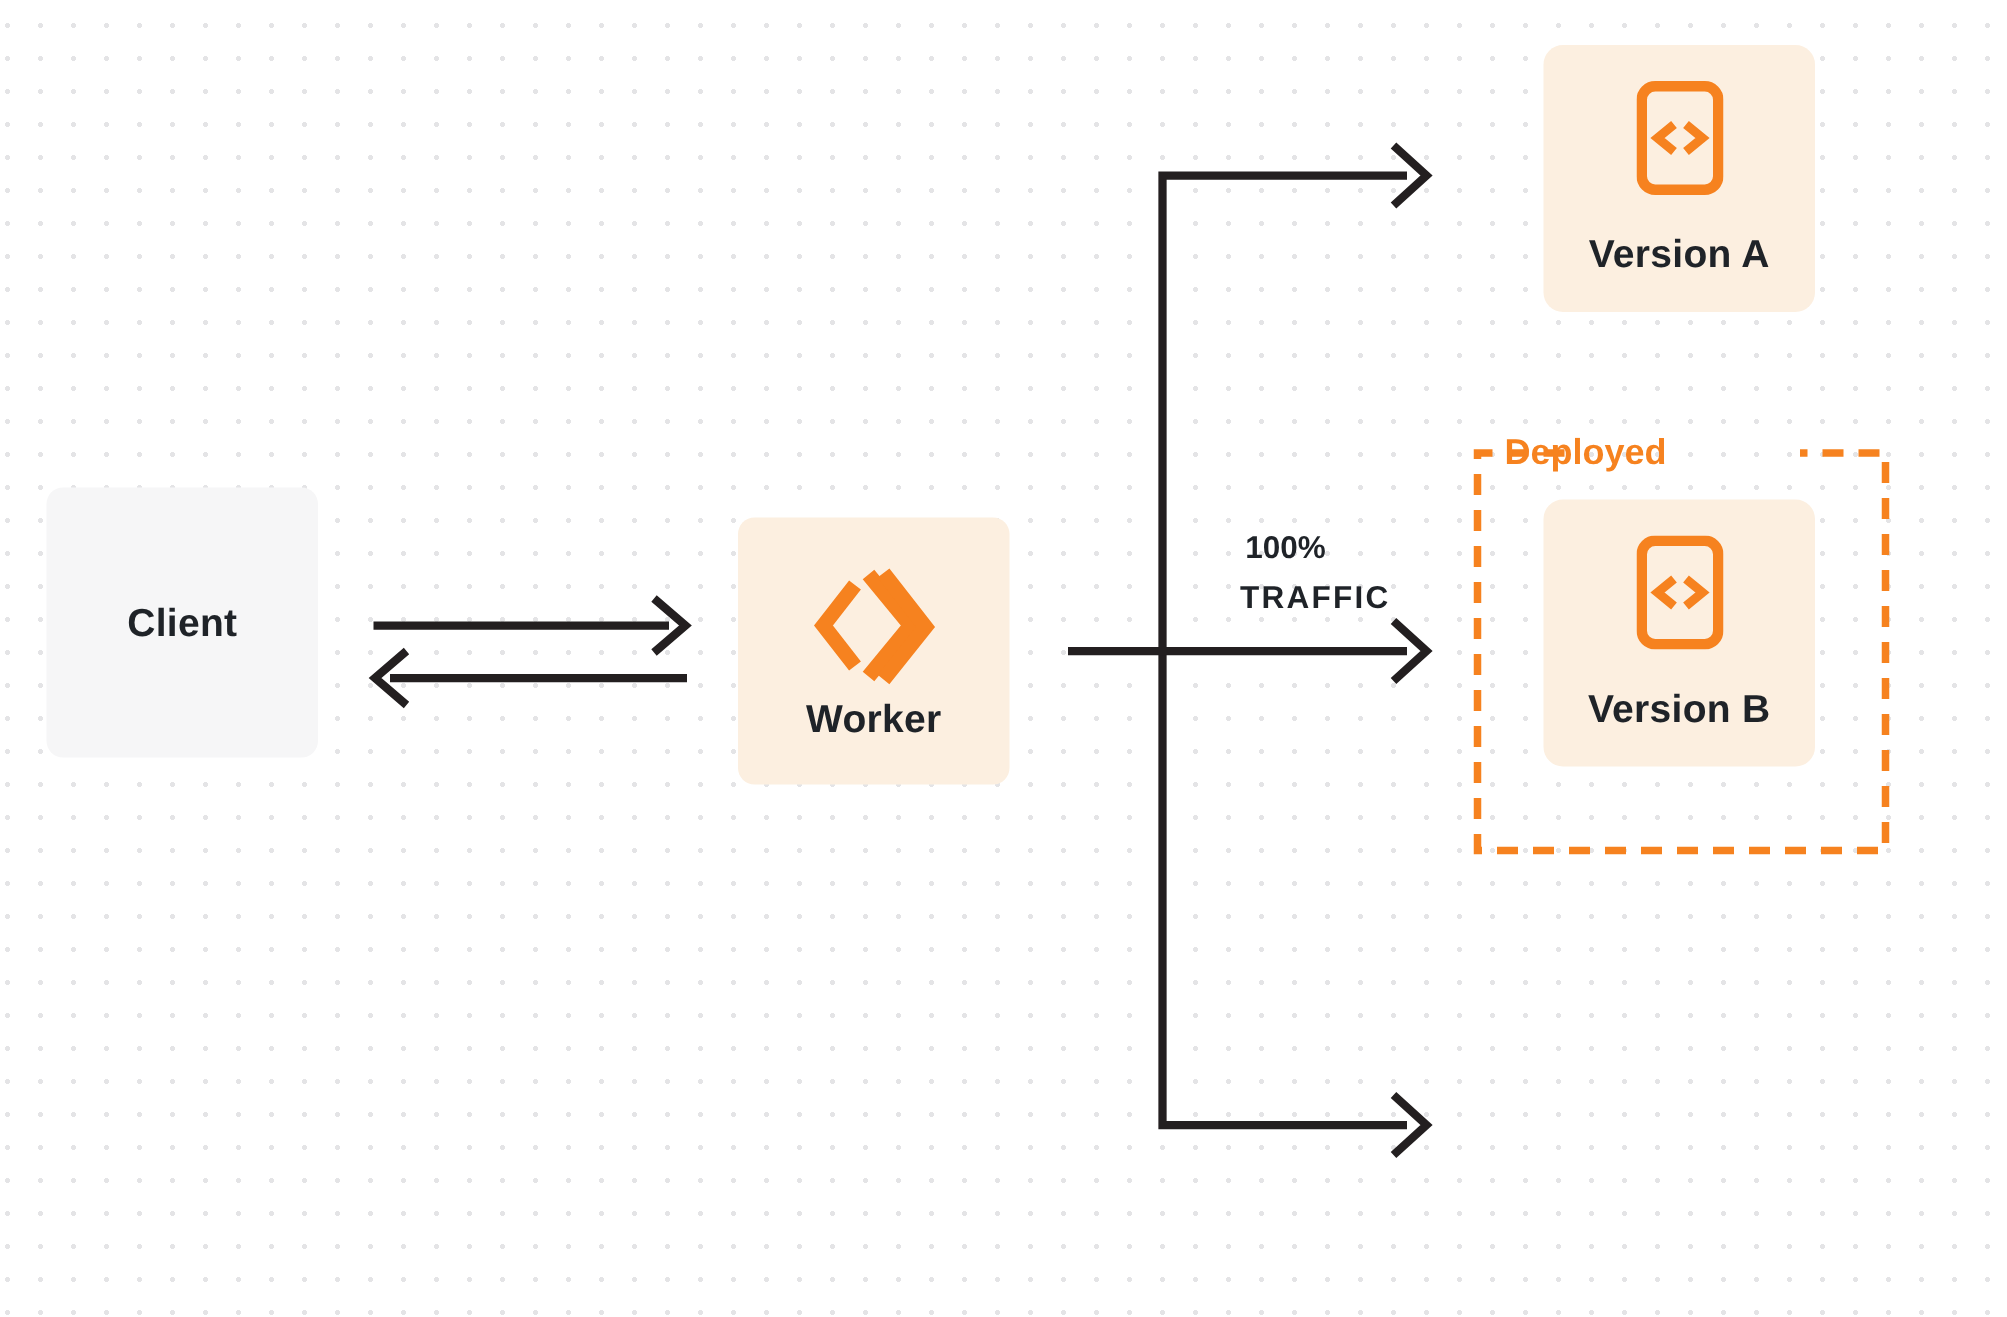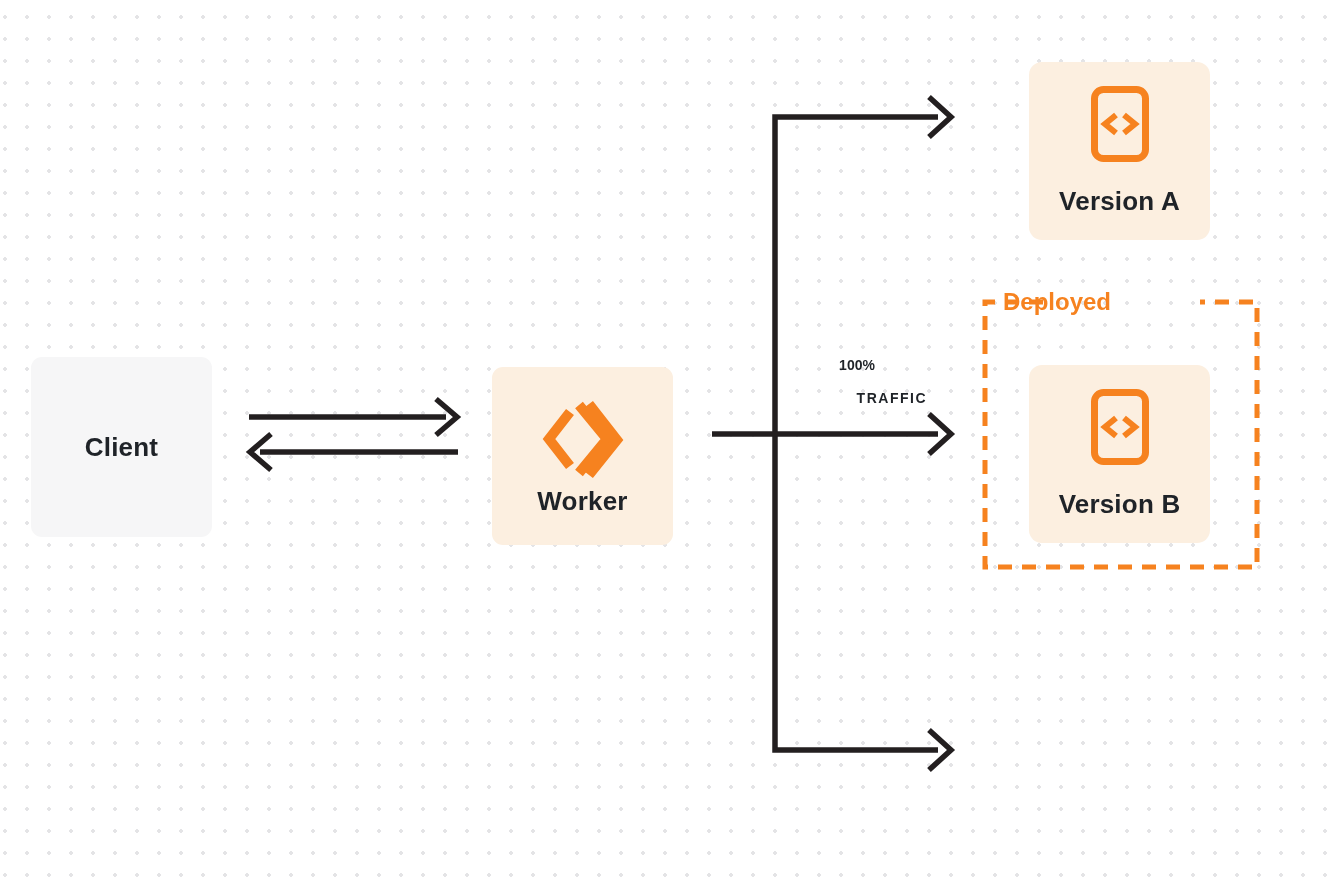--- a/index.html
+++ b/index.html
@@ -12,40 +12,39 @@
     background-image:radial-gradient(circle,#e4e4e6 1.7px,rgba(0,0,0,0) 1.8px);
     background-size:22px 22px;
     background-position:16px 6px;
   }
   svg.connectors{position:absolute;left:0;top:0;}
   .node{
     position:absolute;
     display:flex;flex-direction:column;
     align-items:center;justify-content:center;
     border-radius:11px;
-    margin-top:32px;
   }
   .node-label{
     font-weight:bold;font-size:26px;color:#1f2328;
     letter-spacing:.2px;line-height:30px;white-space:nowrap;
   }
   .client{left:31px;top:325px;width:181px;height:180px;background:#f6f6f7;}
-  .worker{left:492px;top:335px;width:181px;height:178px;background:#fcefe0;gap:2px;}
+  .worker{left:492px;top:345px;width:181px;height:178px;background:#fcefe0;gap:2px;}
   .version{left:1029px;width:181px;height:178px;background:#fcefe0;gap:24px;border-radius:13px;}
   .version-a{top:30px;}
   .version-b{top:333px;}
   .version-c{top:661px;}
   .deployed-label{
     position:absolute;left:1057px;top:302px;
     transform:translate(-50%,-50%);
     color:#f6821f;font-weight:bold;font-size:24px;white-space:nowrap;
   }
   .traffic-label{
     position:absolute;left:787px;top:349px;width:140px;
-    text-align:center;font-weight:bold;font-size:14px;
+    text-align:center;font-weight:bold;font-size:21px;
     line-height:33px;color:#1f2328;
   }
   .traffic-word{letter-spacing:1.5px;text-align:right;}
 </style>
 </head>
 <body>
 
 <div class="stage">
 
   <svg class="connectors" width="1338" height="878" viewBox="0 0 1338 878">

